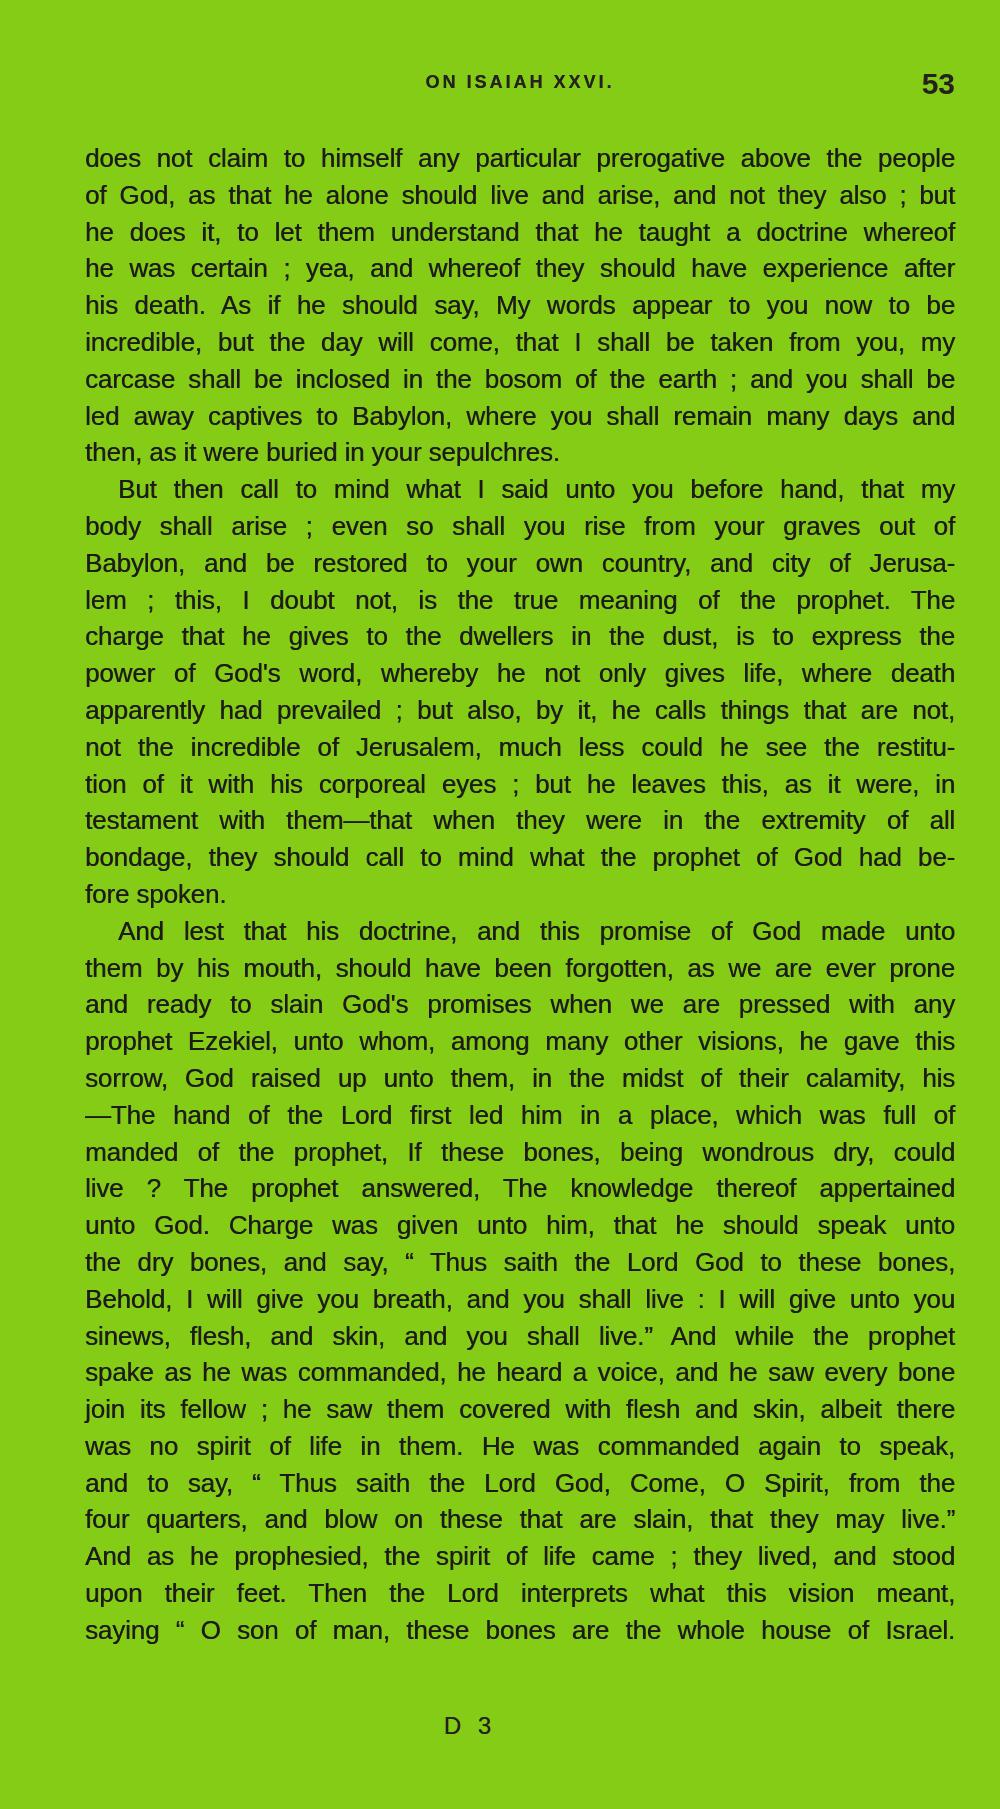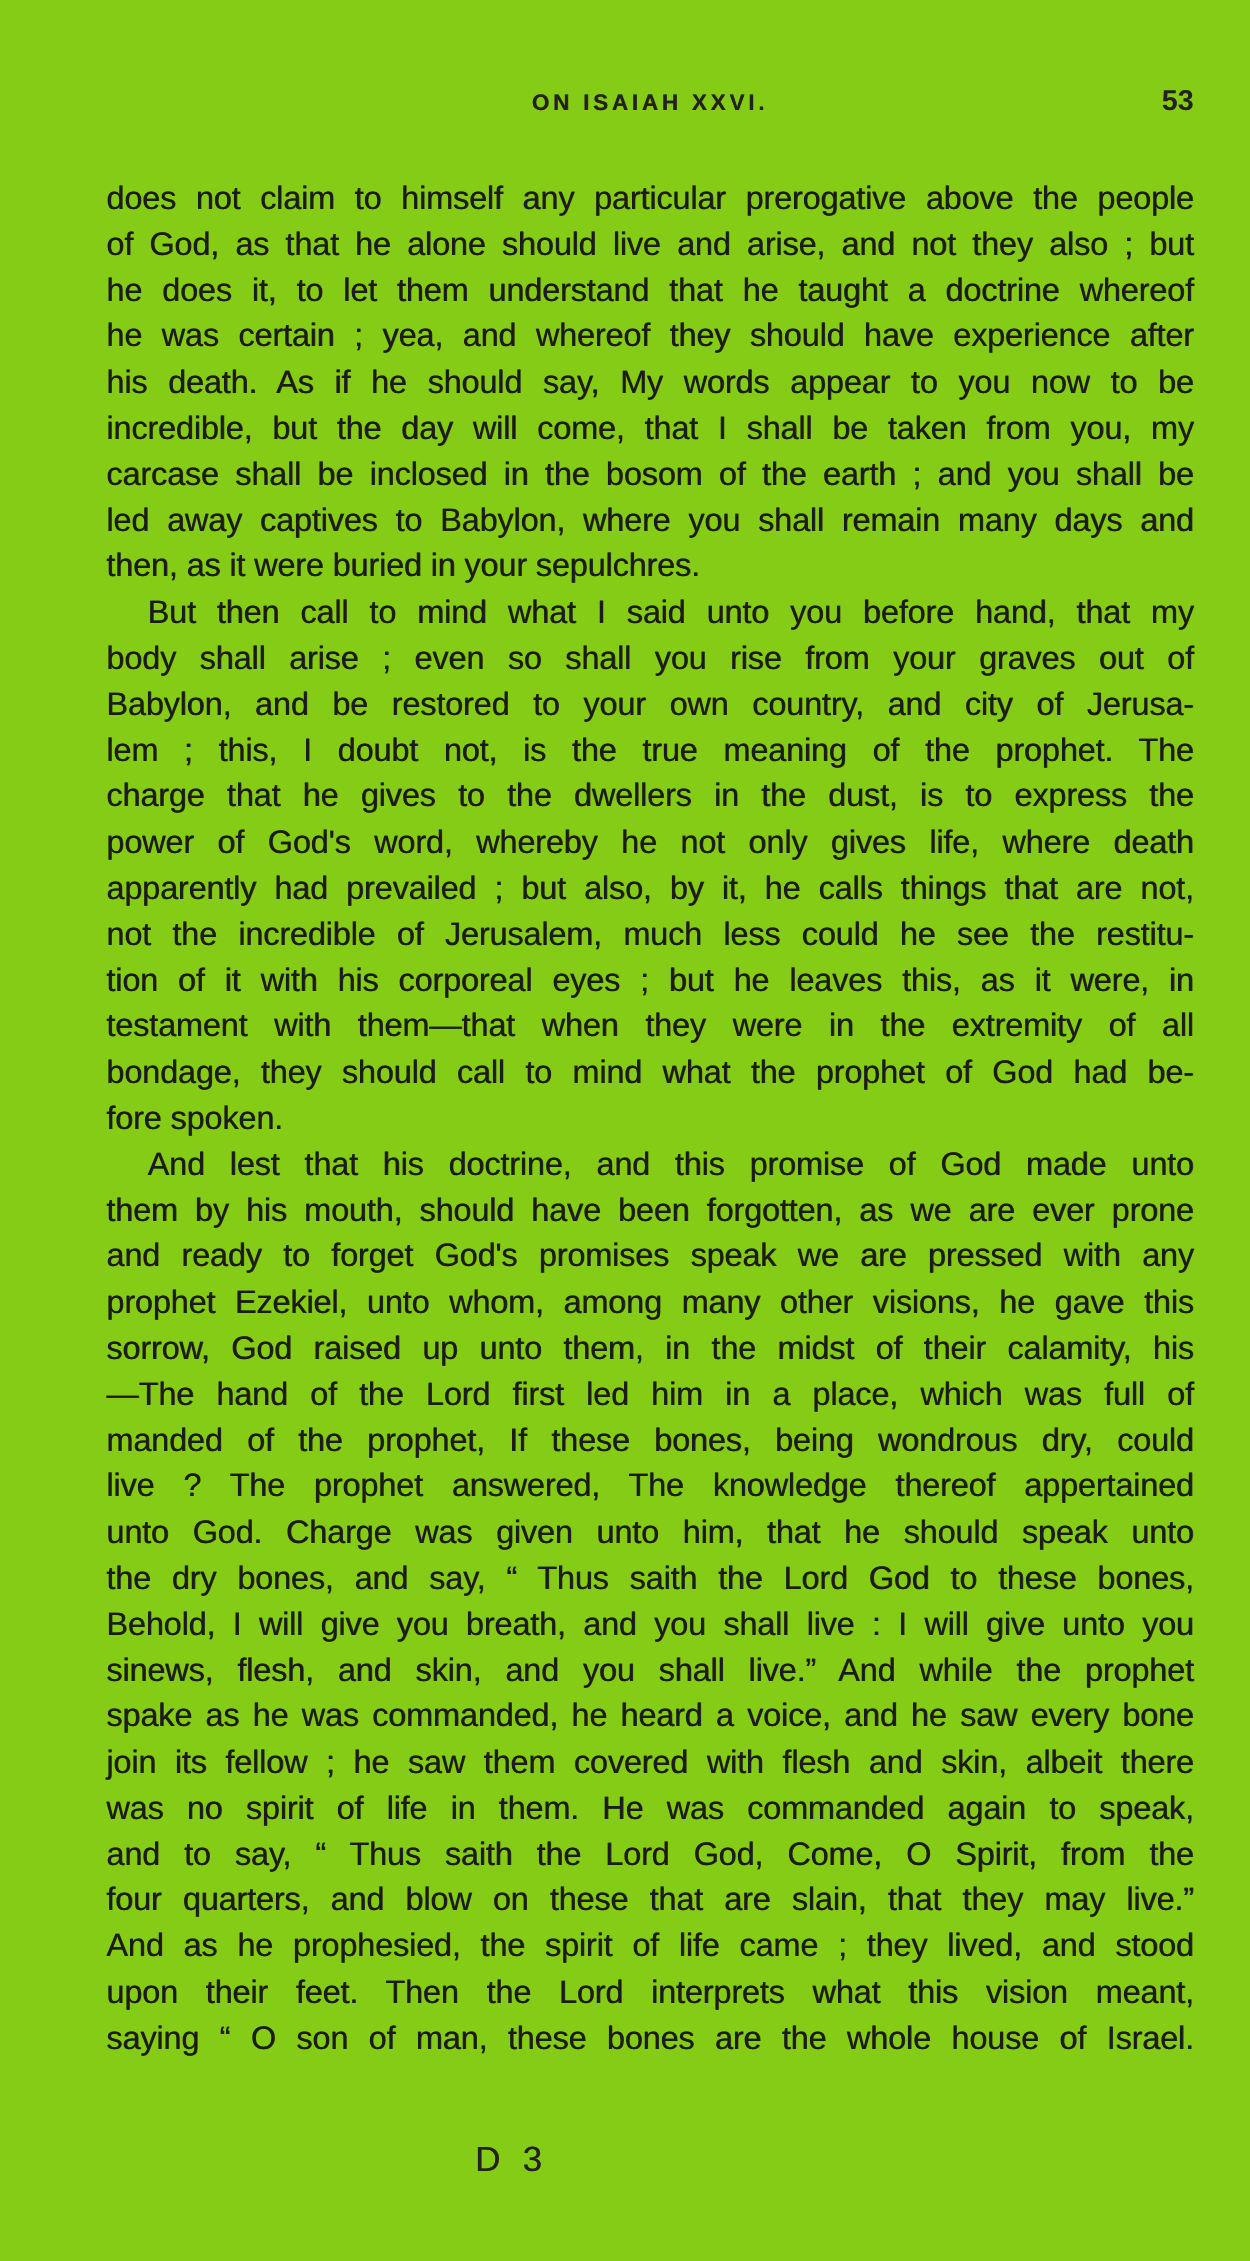--- a/index.html
+++ b/index.html
@@ -24,21 +24,21 @@
     font-size: 18px;
     font-weight: bold;
     letter-spacing: 3px;
     color: #24211e;
     text-shadow: 0.3px 0 0 rgba(30,28,25,0.7);
   }
   .page-number {
     position: absolute;
     right: 0;
     top: -5px;
-    font-size: 23px;
+    font-size: 30px;
     font-weight: bold;
     color: #24211e;
   }
   .body-text {
     position: absolute;
     top: 140px;
     left: 85px;
     width: 870px;
     font-size: 26px;
     line-height: 36.8px;
@@ -50,21 +50,22 @@
     text-align-last: justify;
     text-shadow: 0.45px 0 0 rgba(28,26,23,0.8);
   }
   .line.end { text-align-last: left; }
   .line.indent { text-indent: 33px; }
   .signature {
     position: absolute;
     top: 1712px;
     left: 380px;
     width: 180px;
-    font-size: 28px;
+    text-align: center;
+    font-size: 24px;
     letter-spacing: 5px;
     color: #24211e;
     text-shadow: 0.4px 0 0 rgba(30,28,25,0.75);
   }
 </style>
 </head>
 <body>
 
 <div class="page">
 
@@ -91,21 +92,21 @@
       <div class="line">charge that he gives to the dwellers in the dust, is to express the</div>
       <div class="line">power of God's word, whereby he not only gives life, where death</div>
       <div class="line">apparently had prevailed ; but also, by it, he calls things that are not,</div>
       <div class="line">not the incredible of Jerusalem, much less could he see the restitu-</div>
       <div class="line">tion of it with his corporeal eyes ; but he leaves this, as it were, in</div>
       <div class="line">testament with them—that when they were in the extremity of all</div>
       <div class="line">bondage, they should call to mind what the prophet of God had be-</div>
       <div class="line end">fore spoken.</div>
       <div class="line indent">And lest that his doctrine, and this promise of God made unto</div>
       <div class="line">them by his mouth, should have been forgotten, as we are ever prone</div>
-      <div class="line">and ready to forget God's promises speak we are pressed with any</div>
+      <div class="line">and ready to slain God's promises when we are pressed with any</div>
       <div class="line">prophet Ezekiel, unto whom, among many other visions, he gave this</div>
       <div class="line">sorrow, God raised up unto them, in the midst of their calamity, his</div>
       <div class="line">—The hand of the Lord first led him in a place, which was full of</div>
       <div class="line">manded of the prophet, If these bones, being wondrous dry, could</div>
       <div class="line">live ?  The prophet answered, The knowledge thereof appertained</div>
       <div class="line">unto God.  Charge was given unto him, that he should speak unto</div>
       <div class="line">the dry bones, and say, “ Thus saith the Lord God to these bones,</div>
       <div class="line">Behold, I will give you breath, and you shall live : I will give unto you</div>
       <div class="line">sinews, flesh, and skin, and you shall live.”  And while the prophet</div>
       <div class="line">spake as he was commanded, he heard a voice, and he saw every bone</div>

